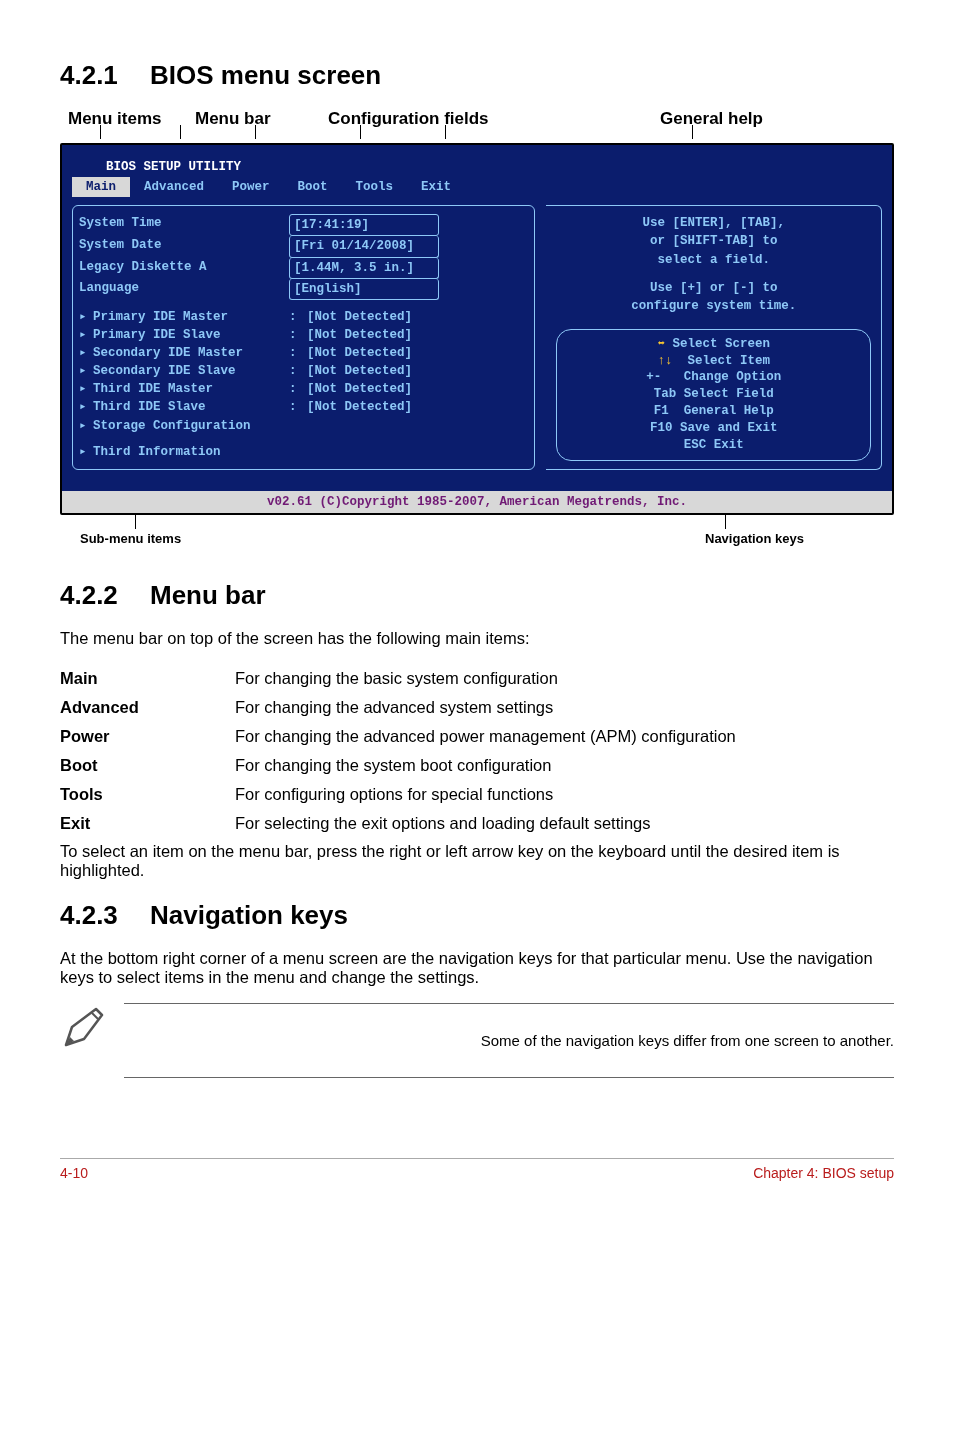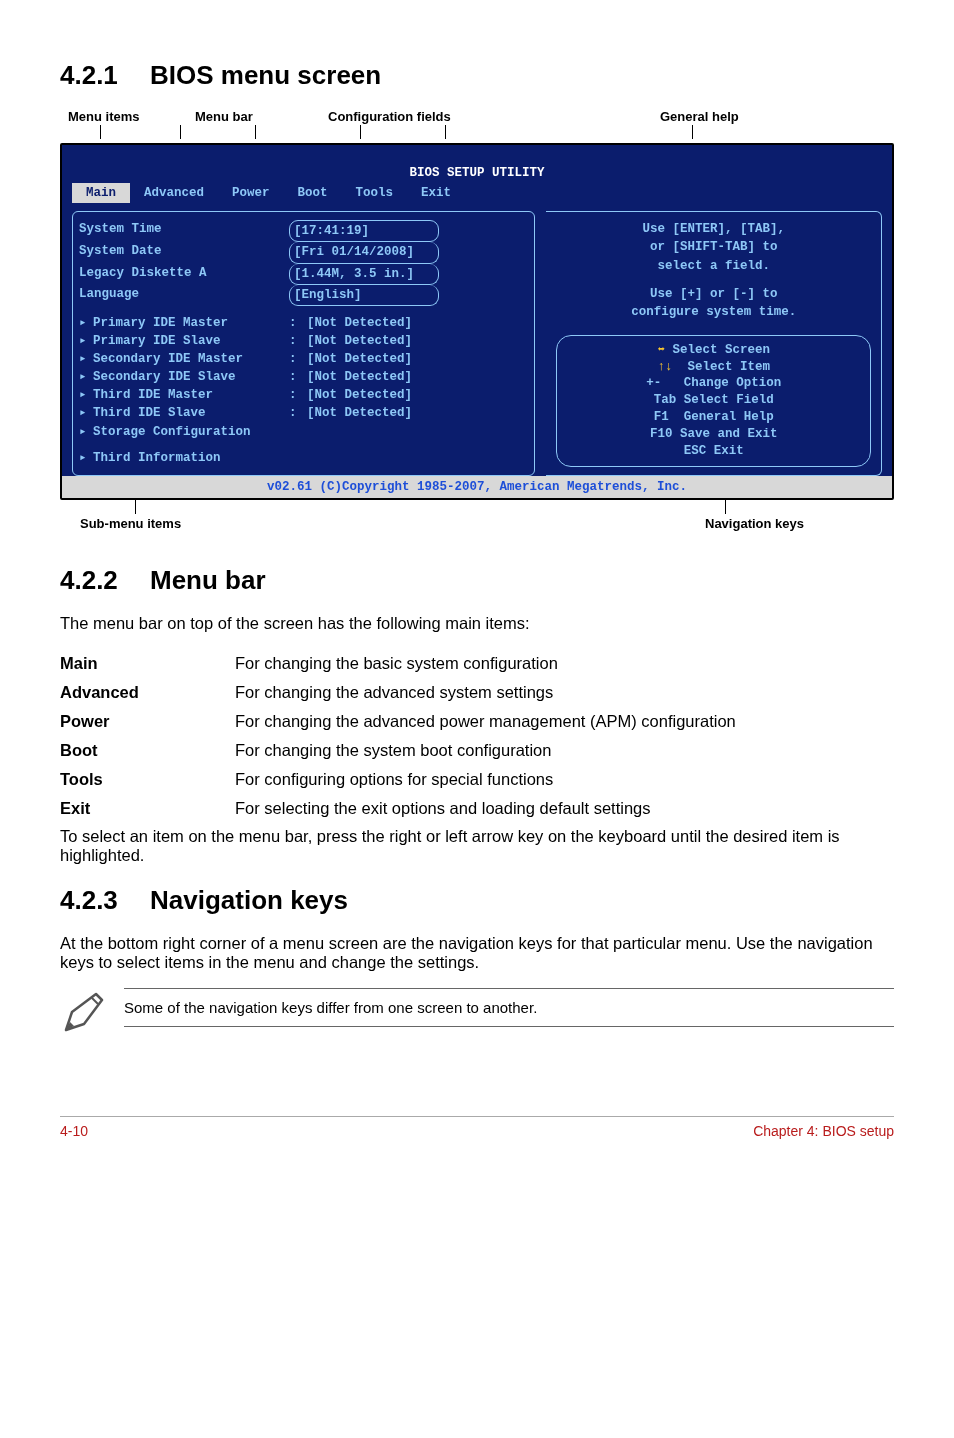--- a/index.html
+++ b/index.html
@@ -22,40 +22,40 @@
       font-family: "Courier New", monospace;
       font-size: 12.5px;
       font-weight: bold;
       border: 2px solid #000;
       border-radius: 2px;
       padding: 0;
       line-height: 1.45;
       position: relative;
     }
     .bios-title {
-      text-align: center;
       color: #fff;
-      padding: 19px 0 0 0;
+      padding: 13px 0 0 0;
+      margin-left: 44px;
     }
     .bios-menubar {
       display: flex;
       gap: 0;
       padding: 1px 10px 4px 10px;
       color: #8ec8f7;
     }
     .bios-menubar .tab {
       padding: 1px 14px;
     }
     .bios-menubar .active {
       background: #d8d8d8;
       color: #0b1d6d;
     }
     .bios-body {
       display: flex;
-      padding: 4px 10px 0 10px;
+      padding: 4px 10px 21px 10px;
       gap: 12px;
     }
     .bios-left {
       flex: 1 1 58%;
       border: 1px solid #8ec8f7;
       border-radius: 6px;
       padding: 8px 6px 8px 6px;
       position: relative;
     }
     .bios-right {
@@ -70,38 +70,38 @@
       flex-direction: column;
       justify-content: space-between;
       text-align: center;
     }
     .row { display: flex; }
     .row .k { flex: 0 0 210px; color: #8ec8f7; }
     .row .colon { flex: 0 0 18px; color: #8ec8f7; }
     .row .v { color: #8ec8f7; }
     .valbox {
       border: 1px solid #8ec8f7;
-      border-radius: 9px;
+      border-radius: 3px;
       padding: 1px 4px;
       display: inline-block;
       min-width: 150px;
     }
     .tri { color: #8ec8f7; display:inline-block; width:14px; }
     .row.sub .k { display:flex; }
     .legend-box {
       border: 1px solid #8ec8f7;
       border-radius: 15px;
       padding: 6px 8px;
       margin-top: 10px;
     }
     .legend-box .ln { white-space: pre; line-height:1.35; }
     .yellow { color: #f7c531; }
     .bios-footer {
       background: #d8d8d8;
-      color: #1d4ed8;
+      color: #701a75;
       text-align: center;
       padding: 2px 0;
       font-family: "Courier New", monospace;
       font-size: 12.5px;
       font-weight: bold;
     }
     .below-labels {
       display: flex;
       justify-content: space-between;
       font-size: 13px;
@@ -126,36 +126,37 @@
       margin-top: 10px;
     }
     .note-icon {
       width: 48px;
       height: 48px;
     }
     .note-lines {
       flex:1;
       border-top: 1px solid #666;
       border-bottom: 1px solid #666;
-      padding: 10px 0;
+      padding: 28px 0;
       font-size: 15px;
+      text-align: right;
     }
     .hr {
       border-top: 1px solid #aaa;
       margin-top: 80px;
       padding-top: 6px;
       display: flex;
       justify-content: space-between;
       font-size: 14px;
       color: #b91c1c;
     }
     .top-label-row { position: relative; height: 34px; }
     .top-label {
       position: absolute;
-      font-size: 13px;
+      font-size: 17px;
       font-weight: bold;
       top: 0;
     }
     .tick {
       position:absolute;
       border-left:1px solid #000;
       top:16px;
       height:14px;
     }
   </style>

